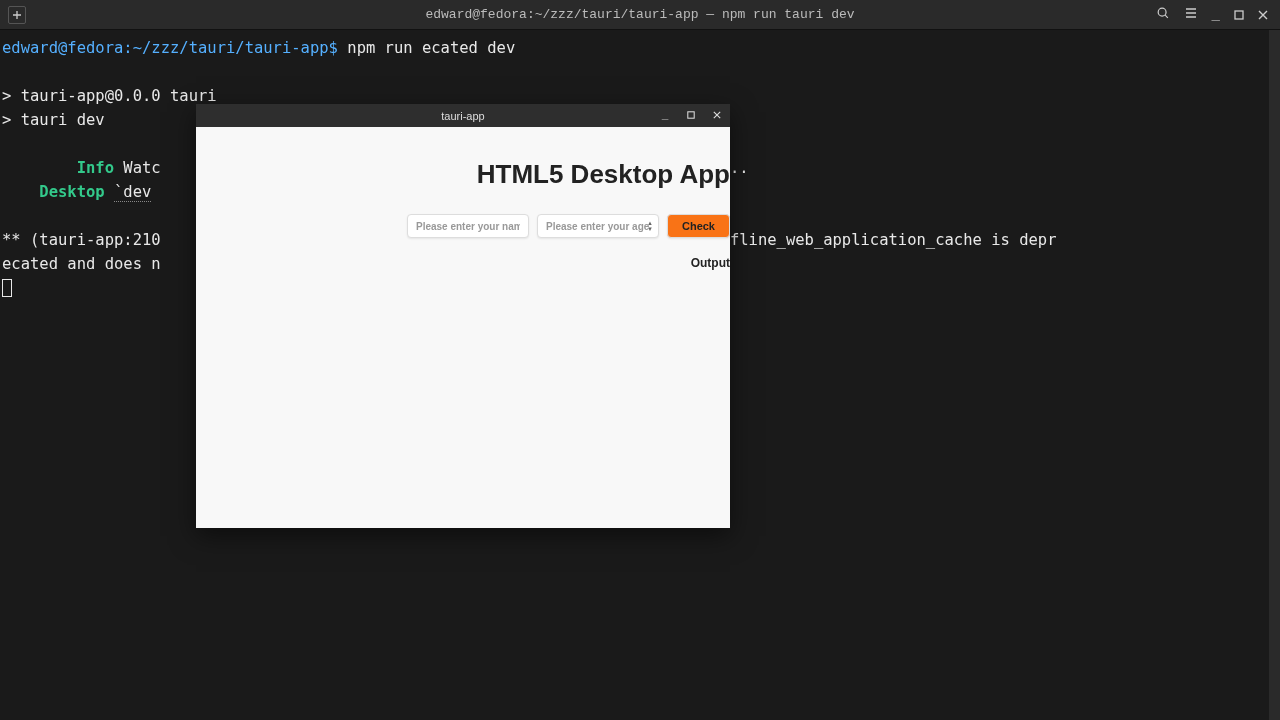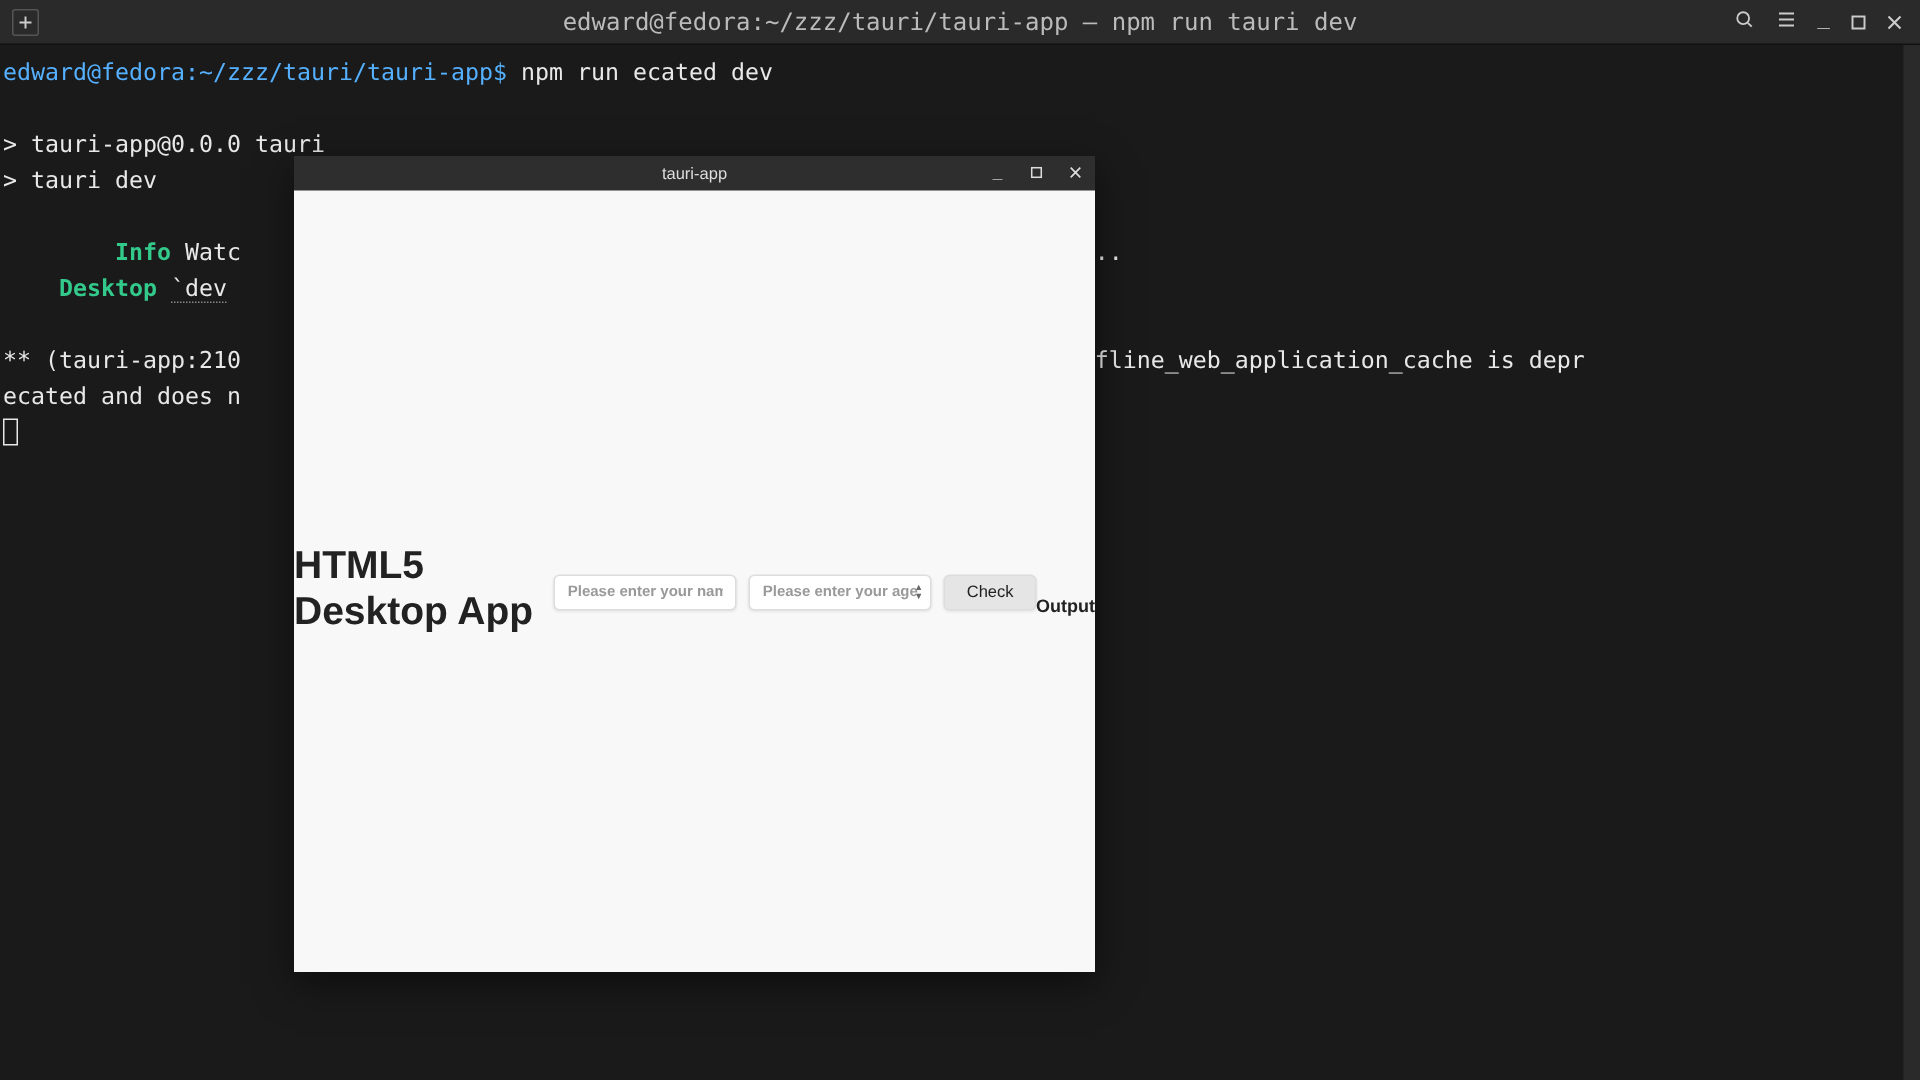--- a/index.html
+++ b/index.html
@@ -31,21 +31,22 @@
     border: 1px solid #555;
     border-radius: 2px;
     font-size: 12px;
     cursor: pointer;
   }
   .term-title {
     position: absolute;
     left: 50%;
     transform: translateX(-50%);
     color: #bbb;
-    font-size: 16px;
+    font-size: 13px;
+    font-family: Liberation Mono, monospace;
   }
   .term-controls {
     position: absolute;
     right: 0;
     display: flex;
     align-items: center;
     gap: 14px;
     padding-right: 12px;
     color: #ccc;
   }
@@ -67,21 +68,21 @@
     border:1px solid #e8e8e8;
     vertical-align: text-bottom;
   }
 
   
   .app-window {
     position: absolute;
     left: 196px;
     top: 104px;
     width: 534px;
-    height: 544px;
+    height: 424px;
     background: #fff;
     box-shadow: 0 8px 24px rgba(0,0,0,0.5);
     display: flex;
     flex-direction: column;
   }
   .app-titlebar {
     height: 23px;
     background: #2e2e2e;
     display: flex;
     align-items: center;
@@ -106,22 +107,22 @@
     color: #ddd;
     font-size: 11px;
     cursor: pointer;
     width: 14px;
     text-align: center;
   }
   .app-body {
     flex: 1;
     background: #f8f8f8;
     display: flex;
-    flex-direction: row;
-    align-items: center;
+    flex-direction: column;
+    align-items: flex-end;
     padding-top: 32px;
     font-family: Arial, sans-serif;
   }
   .app-heading {
     font-size: 26px;
     font-weight: bold;
     color: #222;
     margin-bottom: 24px;
   }
   .form-row {
@@ -158,23 +159,23 @@
     font-size: 6px;
     line-height: 6px;
     color: #666;
     pointer-events: none;
   }
   .check-btn {
     height: 24px;
     padding: 0 14px;
     border: 1px solid #ddd;
     border-radius: 4px;
-    background: #e5e5e5;
+    background: #f97316;
     font-size: 11px;
-    font-weight: normal;
+    font-weight: bold;
     font-family: 'Arial Narrow', Arial, sans-serif;
     color: #222;
     cursor: pointer;
     box-shadow: 0 1px 2px rgba(0,0,0,0.08);
   }
   .output-label {
     font-size: 12px;
     font-weight: bold;
     font-family: Liberation Sans, sans-serif;
     color: #222;

